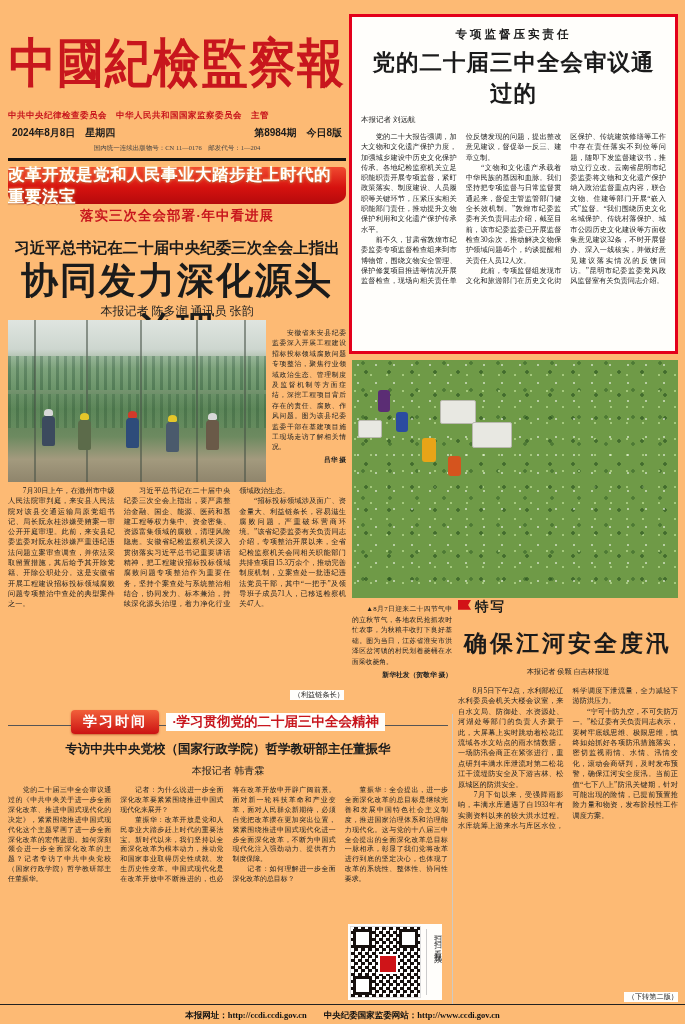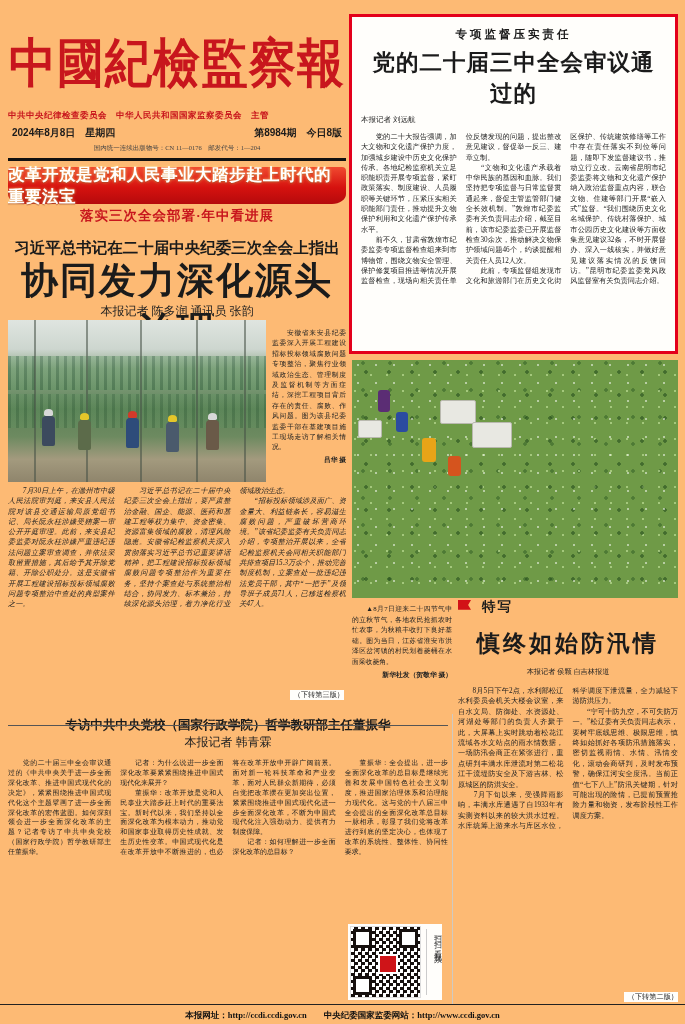--- a/index.html
+++ b/index.html
@@ -63,47 +63,47 @@
   .box-article{left:349px;top:14px;width:329px;height:340px;border:3px solid #e3001b;
     background:#fffefb;box-sizing:border-box;padding:8px 9px 6px;}
   .box-kicker{text-align:center;font-size:11.5px;font-weight:bold;letter-spacing:3px;margin-top:2px;}
   .box-headline{text-align:center;font-size:22.5px;font-weight:900;letter-spacing:1px;margin-top:5px;}
   .box-byline{font-size:7.5px;margin-top:6px;color:#222;}
   .box-body{margin-top:7px;height:240px;overflow:hidden;column-count:3;column-gap:9px;
     font-size:7.2px;line-height:10.3px;text-align:justify;white-space:pre-line;color:#222;}
 
   
   .feature-box{left:458px;top:598px;width:220px;height:406px;}
-  .feature-head{display:flex;align-items:center;gap:11px;}
+  .feature-head{display:flex;align-items:center;gap:4px;}
   .feature-flag{width:13px;height:14px;background:#d21217;
     clip-path:polygon(0 0,100% 0,78% 35%,100% 70%,0 70%,0 100%,0 0);}
   .feature-tag{font-size:13.5px;font-weight:900;letter-spacing:2px;}
   .feature-headline{text-align:center;font-size:23px;font-weight:900;letter-spacing:3px;margin-top:12px;}
   .feature-byline{text-align:center;font-size:7.2px;margin-top:8px;color:#222;}
   .feature-body{margin-top:9px;height:300px;overflow:hidden;column-count:2;column-gap:9px;
     font-size:7.2px;line-height:10.4px;text-align:justify;white-space:pre-line;color:#222;}
   .feature-jump{position:absolute;right:0;bottom:2px;background:#fffefb;font-size:7.2px;padding-left:4px;text-align:right;}
 
   .left-body{left:8px;top:486px;width:338px;height:214px;}
   .left-body-cols{height:214px;overflow:hidden;column-count:3;column-gap:9px;
-    font-size:7.2px;line-height:10.3px;text-align:justify;white-space:pre-line;color:#222;font-style:italic;}
+    font-size:7.2px;line-height:10.3px;text-align:justify;white-space:pre-line;color:#222;}
   .left-jump{position:absolute;right:2px;bottom:0;background:#fffefb;font-size:7.2px;padding-left:4px;}
 
   
   .study{left:8px;top:710px;width:440px;height:294px;}
   .study-rule{position:absolute;left:0;right:0;top:15px;height:1px;background:#555;}
   .study-head{position:relative;display:flex;justify-content:center;align-items:center;gap:7px;}
   .study-badge{position:relative;background:linear-gradient(180deg,#f2603a,#cb1212);color:#fff;
     font-weight:900;font-size:14px;letter-spacing:2px;padding:3px 12px;border-radius:4px;
     box-shadow:0 1px 2px rgba(150,30,0,.5);font-family:"Liberation Sans",sans-serif;}
   .study-series{position:relative;background:#fffefb;padding:0 6px;color:#c8161d;
     font-weight:900;font-size:13.5px;}
   .study-headline{text-align:center;font-weight:900;font-size:26px;letter-spacing:2px;margin-top:13px;}
   .study-subhead{text-align:center;font-weight:bold;font-size:12.5px;margin-top:7px;}
-  .study-byline{text-align:center;font-size:12px;color:#222;}
+  .study-byline{text-align:center;font-size:10px;margin-top:6px;color:#222;}
   .study-body{margin-top:7px;height:186px;overflow:hidden;column-count:4;column-gap:9px;
     font-size:6.9px;line-height:9.9px;text-align:justify;white-space:pre-line;color:#222;}
   .qr-block{position:absolute;right:6px;bottom:4px;width:92px;height:76px;background:#fffefb;
     display:flex;align-items:center;gap:5px;padding-left:2px;}
   .qr{position:relative;width:70px;height:70px;background:#fff;border:1px solid #ddd;
     background-image:repeating-conic-gradient(#16100e 0% 25%,#ffffff 0% 50%);
     background-size:7px 7px;}
   .qr-center{position:absolute;left:27px;top:27px;width:16px;height:16px;background:#cf1418;border:2px solid #fff;}
   .qr-f{position:absolute;width:13px;height:13px;border:3px solid #16100e;background:#fff;}
   .qr-label{writing-mode:vertical-rl;font-size:8px;letter-spacing:3px;color:#333;border-left:1px solid #ccc;padding-left:4px;height:66px;}
@@ -164,21 +164,21 @@
 
   <div class="abs left-caption">
     <span>　　安徽省来安县纪委监委深入开展工程建设招标投标领域腐败问题专项整治，聚焦行业领域政治生态、管理制度及监督机制等方面症结，深挖工程项目背后存在的责任、腐败、作风问题。图为该县纪委监委干部在基建项目施工现场走访了解相关情况。</span>
     <span class="caption-credit">吕华 摄</span>
   </div>
 
   <div class="abs left-body">
     <div class="left-body-cols">　　7月30日上午，在滁州市中级人民法院审判庭，来安县人民法院对该县交通运输局原党组书记、局长阮永桂涉嫌受贿案一审公开开庭审理。此前，来安县纪委监委对阮永桂涉嫌严重违纪违法问题立案审查调查，并依法采取留置措施，其后给予其开除党籍、开除公职处分。这是安徽省开展工程建设招标投标领域腐败问题专项整治中查处的典型案件之一。
 　　习近平总书记在二十届中央纪委三次全会上指出，要严肃整治金融、国企、能源、医药和基建工程等权力集中、资金密集、资源富集领域的腐败，清理风险隐患。安徽省纪检监察机关深入贯彻落实习近平总书记重要讲话精神，把工程建设招标投标领域腐败问题专项整治作为重要任务，坚持个案查处与系统整治相结合，协同发力、标本兼治，持续深化源头治理，着力净化行业领域政治生态。
 　　“招标投标领域涉及面广、资金量大、利益链条长，容易滋生腐败问题，严重破坏营商环境。”该省纪委监委有关负责同志介绍，专项整治开展以来，全省纪检监察机关会同相关职能部门共排查项目15.3万余个，推动完善制度机制，立案查处一批违纪违法党员干部，其中“一把手”及领导班子成员71人，已移送检察机关47人。</div>
-    <div class="left-jump">（下转第三版）</div>
+    <div class="left-jump">（利益链条长）</div>
   </div>
 
   <div class="abs box-article">
     <div class="box-kicker">专项监督压实责任</div>
     <div class="box-headline">党的二十届三中全会审议通过的</div>
     <div class="box-byline">本报记者 刘远航</div>
     <div class="box-body">　　党的二十大报告强调，加大文物和文化遗产保护力度，加强城乡建设中历史文化保护传承。各地纪检监察机关立足职能职责开展专项监督，紧盯政策落实、制度建设、人员履职等关键环节，压紧压实相关职能部门责任，推动提升文物保护利用和文化遗产保护传承水平。
 　　前不久，甘肃省敦煌市纪委监委专项监督检查组来到市博物馆，围绕文物安全管理、保护修复项目推进等情况开展监督检查，现场向相关责任单位反馈发现的问题，提出整改意见建议，督促举一反三、建章立制。
 　　“文物和文化遗产承载着中华民族的基因和血脉。我们坚持把专项监督与日常监督贯通起来，督促主管监管部门健全长效机制。”敦煌市纪委监委有关负责同志介绍，截至目前，该市纪委监委已开展监督检查30余次，推动解决文物保护领域问题46个，约谈提醒相关责任人员12人次。
 　　此前，专项监督组发现市文化和旅游部门在历史文化街区保护、传统建筑修缮等工作中存在责任落实不到位等问题，随即下发监督建议书，推动立行立改。云南省昆明市纪委监委将文物和文化遗产保护纳入政治监督重点内容，联合文物、住建等部门开展“嵌入式”监督。“我们围绕历史文化名城保护、传统村落保护、城市公园历史文化建设等方面收集意见建议32条，不时开展督办、深入一线核实，并做好意见建议落实情况的反馈回访。”昆明市纪委监委党风政风监督室有关负责同志介绍。</div>
@@ -198,32 +198,36 @@
   <div class="abs harvest-caption">
     <span>　　▲8月7日迎来二十四节气中的立秋节气，各地农民抢抓农时忙农事，为秋粮丰收打下良好基础。图为当日，江苏省淮安市洪泽区岔河镇的村民划着菱桶在水面采收菱角。</span>
     <span class="harvest-credit">新华社发（贺敬华 摄）</span>
   </div>
 
   <div class="abs feature-box">
     <div class="feature-head">
       <span class="feature-flag"></span>
       <span class="feature-tag">特写</span>
     </div>
-    <div class="feature-headline">慎终如始防汛情</div>
+    <div class="feature-headline">确保江河安全度汛</div>
     <div class="feature-byline">本报记者 侯颗 自吉林报道</div>
     <div class="feature-body">　　8月5日下午2点，水利部松辽水利委员会机关大楼会议室，来自水文局、防御处、水资源处、河湖处等部门的负责人齐聚于此，大屏幕上实时跳动着松花江流域各水文站点的雨水情数据，一场防汛会商正在紧张进行，重点研判丰满水库泄流对第二松花江干流堤防安全及下游吉林、松原城区的防洪安全。
 　　7月下旬以来，受强降雨影响，丰满水库遭遇了自1933年有实测资料以来的较大洪水过程。水库统筹上游来水与库区水位，科学调度下泄流量，全力减轻下游防洪压力。
 　　“宁可十防九空，不可失防万一。”松辽委有关负责同志表示，要树牢底线思维、极限思维，慎终如始抓好各项防汛措施落实，密切监视雨情、水情、汛情变化，滚动会商研判，及时发布预警，确保江河安全度汛。当前正值“七下八上”防汛关键期，针对可能出现的险情，已提前预置抢险力量和物资，发布阶段性工作调度方案。</div>
     <div class="feature-jump">（下转第二版）</div>
   </div>
 
   <div class="abs vrule" style="left:452px;top:714px;height:290px;"></div>
 
   <div class="abs study">
     <div class="study-rule"></div>
+    <div class="study-head">
+      <span class="study-badge">学习时间</span>
+      <span class="study-series">·学习贯彻党的二十届三中全会精神</span>
+    </div>
     <div class="study-subhead">专访中共中央党校（国家行政学院）哲学教研部主任董振华</div>
     <div class="study-byline">本报记者 韩青霖</div>
     <div class="study-body">　　党的二十届三中全会审议通过的《中共中央关于进一步全面深化改革、推进中国式现代化的决定》，紧紧围绕推进中国式现代化这个主题擘画了进一步全面深化改革的宏伟蓝图。如何深刻领会进一步全面深化改革的主题？记者专访了中共中央党校（国家行政学院）哲学教研部主任董振华。
 　　记者：为什么说进一步全面深化改革要紧紧围绕推进中国式现代化来展开？
 　　董振华：改革开放是党和人民事业大踏步赶上时代的重要法宝。新时代以来，我们坚持以全面深化改革为根本动力，推动党和国家事业取得历史性成就、发生历史性变革。中国式现代化是在改革开放中不断推进的，也必将在改革开放中开辟广阔前景。面对新一轮科技革命和产业变革，面对人民群众新期待，必须自觉把改革摆在更加突出位置，紧紧围绕推进中国式现代化进一步全面深化改革，不断为中国式现代化注入强劲动力、提供有力制度保障。
 　　记者：如何理解进一步全面深化改革的总目标？
 　　董振华：全会提出，进一步全面深化改革的总目标是继续完善和发展中国特色社会主义制度，推进国家治理体系和治理能力现代化。这与党的十八届三中全会提出的全面深化改革总目标一脉相承，彰显了我们党将改革进行到底的坚定决心，也体现了改革的系统性、整体性、协同性要求。</div>
     <div class="qr-block">
       <div class="qr">
         <span class="qr-f" style="left:2px;top:2px;"></span>

